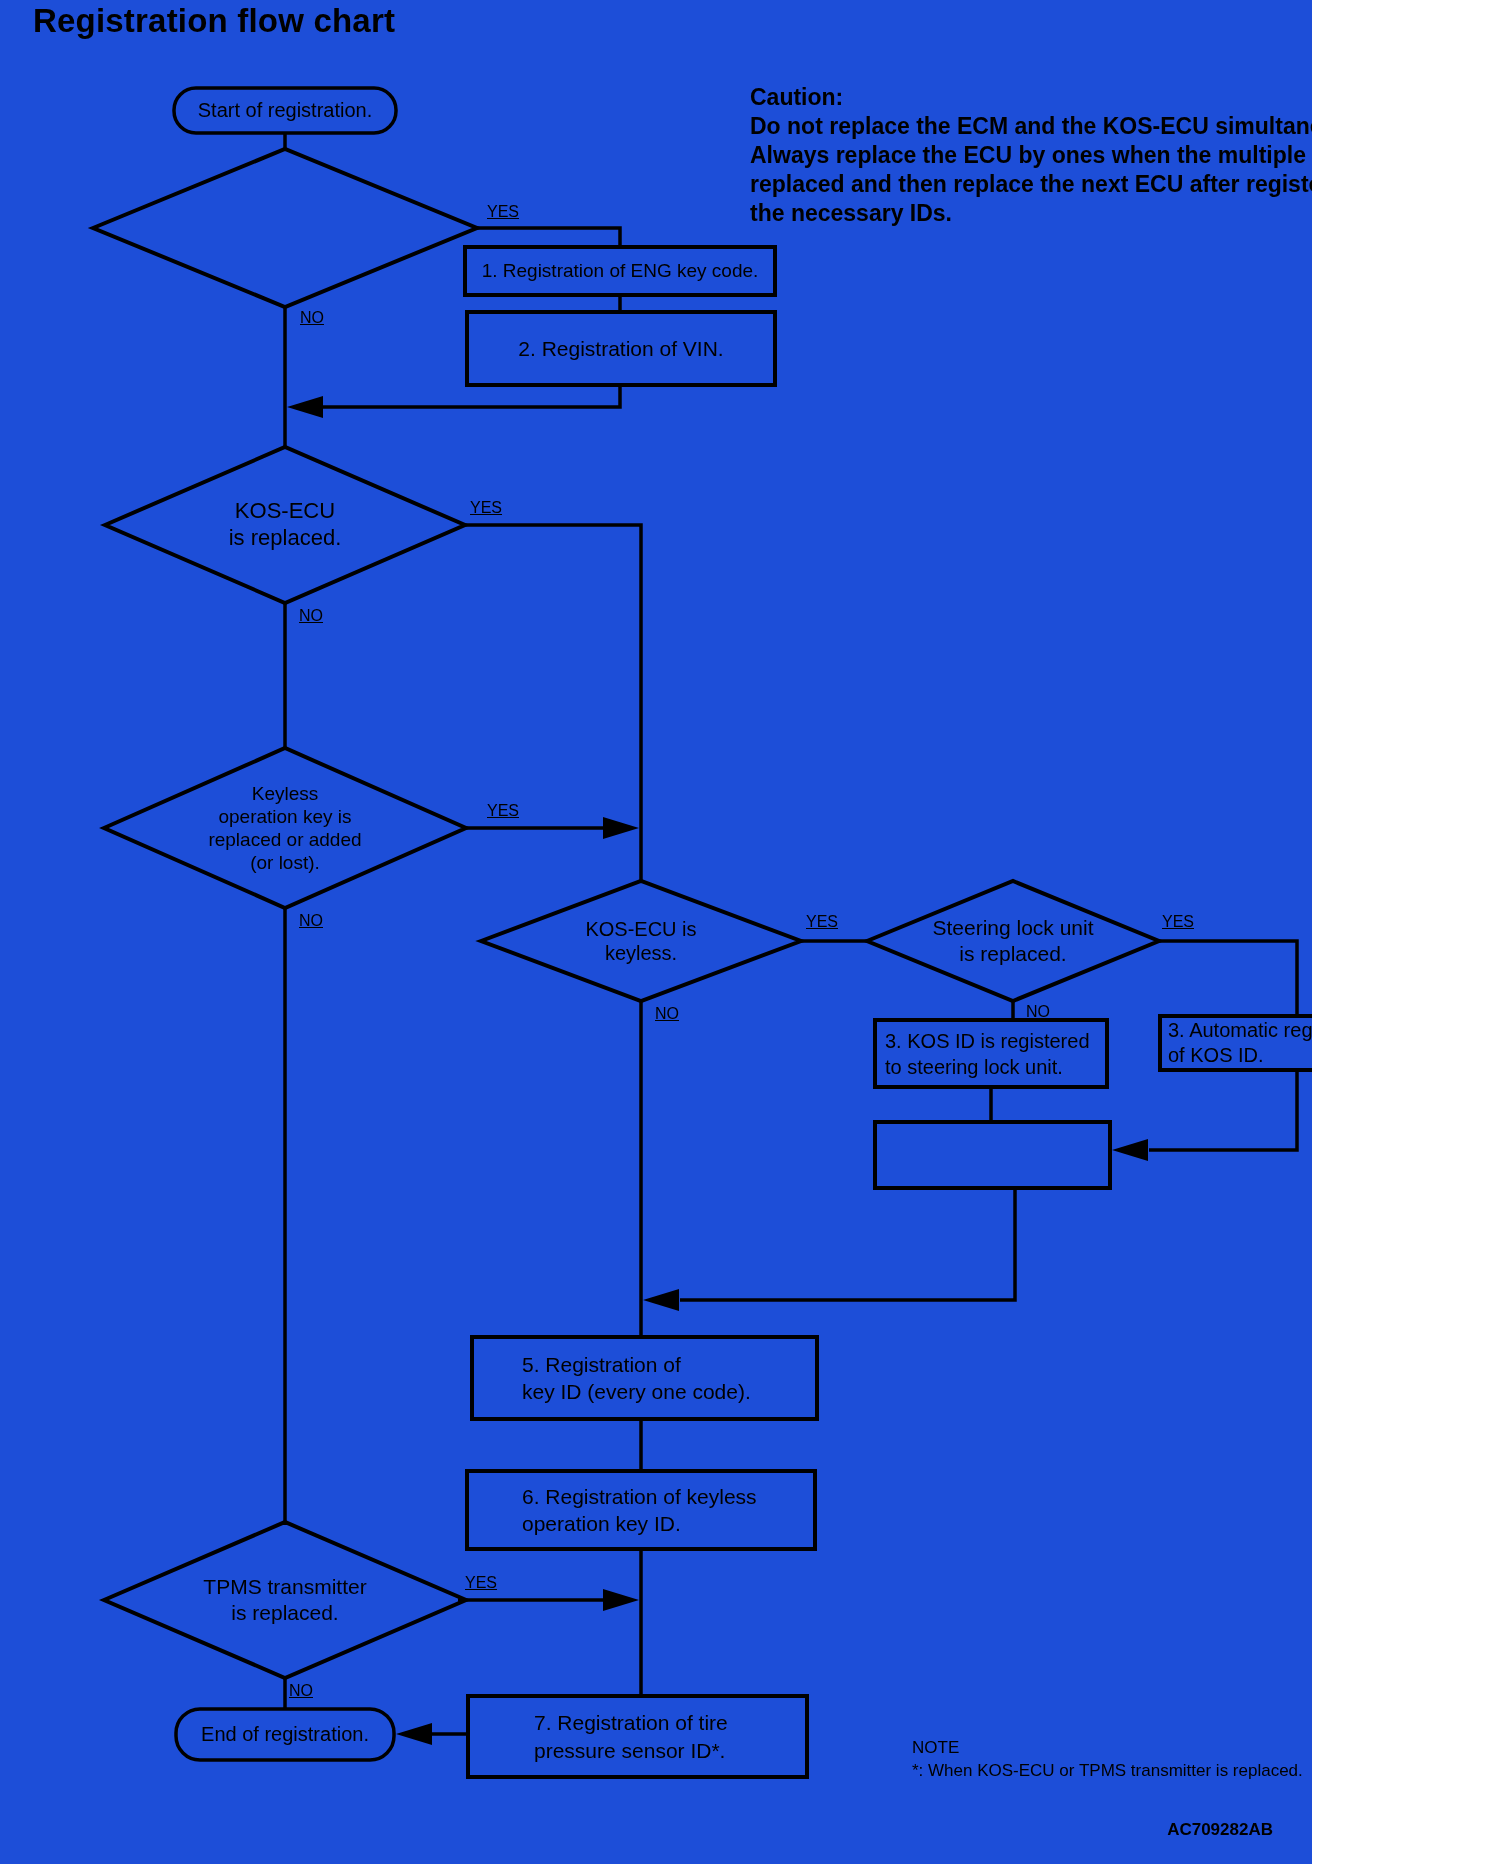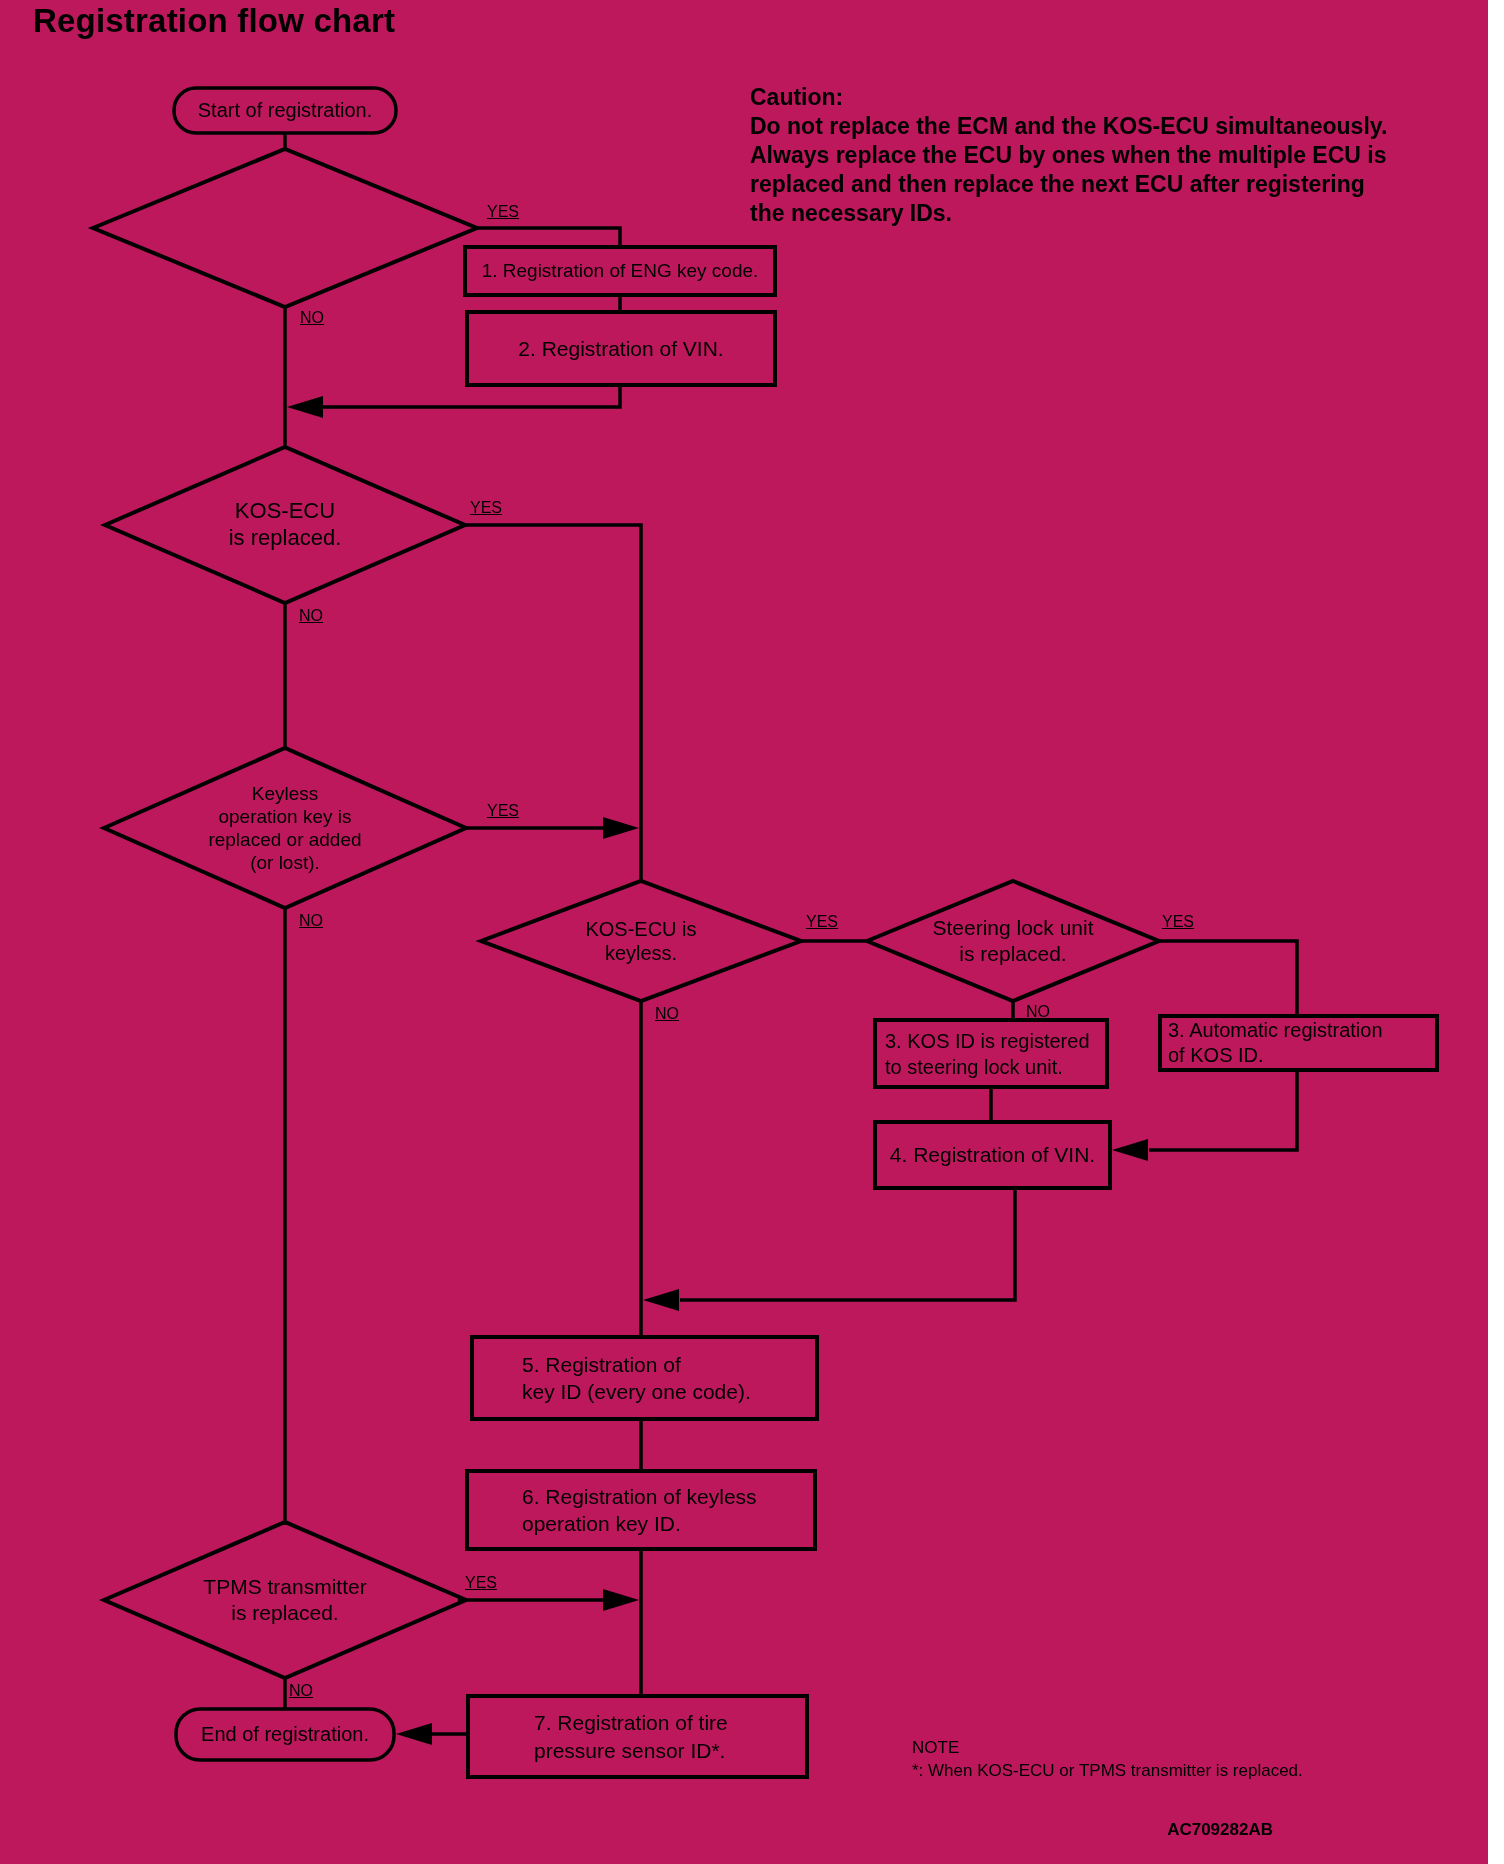--- a/index.html
+++ b/index.html
@@ -1,17 +1,17 @@
 <!DOCTYPE html>
 <html><head>
 <meta charset="utf-8">
 <style>
   html,body{margin:0;padding:0;background:#fff;}
   #canvas{
-    position:relative;width:1488px;height:1864px;background:#be185d;
+    position:relative;width:1312px;height:1864px;background:#1d4ed8;
     font-family:"Liberation Sans",sans-serif;color:#000;overflow:hidden;
   }
   #flow-svg{position:absolute;left:0;top:0;}
   .txt{position:absolute;color:#000;}
   .pre{white-space:pre-line;}
   .center{display:flex;align-items:center;justify-content:center;text-align:center;}
   .vcenter{display:flex;align-items:center;justify-content:flex-start;text-align:left;}
   .title{font-size:33px;font-weight:bold;letter-spacing:0.2px;}
   .caution{font-size:23px;font-weight:bold;line-height:29px;}
   .diamond-label{line-height:1.22;}
@@ -108,21 +108,20 @@
 is replaced.</div>
   <div class="txt center diamond-label pre" style="left:104px;top:1522px;width:362px;height:156px;font-size:21px;">TPMS transmitter
 is replaced.</div>
 
   <div class="txt center" style="left:465px;top:247px;width:310px;height:48px;font-size:19px;">1. Registration of ENG key code.</div>
   <div class="txt center" style="left:467px;top:312px;width:308px;height:73px;font-size:21px;">2. Registration of VIN.</div>
   <div class="txt vcenter pre" style="left:875px;top:1020px;width:222px;height:67px;padding-left:10px;font-size:20px;line-height:1.3;">3. KOS ID is registered
 to steering lock unit.</div>
   <div class="txt vcenter pre" style="left:1160px;top:1016px;width:269px;height:54px;padding-left:8px;font-size:20px;line-height:1.25;">3. Automatic registration
 of KOS ID.</div>
-  <div class="txt center" style="left:875px;top:1122px;width:235px;height:66px;font-size:21px;">4. Registration of VIN.</div>
   <div class="txt vcenter pre" style="left:472px;top:1337px;width:295px;height:82px;padding-left:50px;font-size:21px;line-height:1.3;">5. Registration of
 key ID (every one code).</div>
   <div class="txt vcenter pre" style="left:467px;top:1471px;width:293px;height:78px;padding-left:55px;font-size:21px;line-height:1.3;">6. Registration of keyless
 operation key ID.</div>
   <div class="txt vcenter pre" style="left:468px;top:1696px;width:273px;height:81px;padding-left:66px;font-size:21px;line-height:1.3;">7. Registration of tire
 pressure sensor ID*.</div>
 
   <div class="txt yn" style="left:487px;top:202px;">YES</div>
   <div class="txt yn" style="left:300px;top:308px;">NO</div>
   <div class="txt yn" style="left:470px;top:498px;">YES</div>

